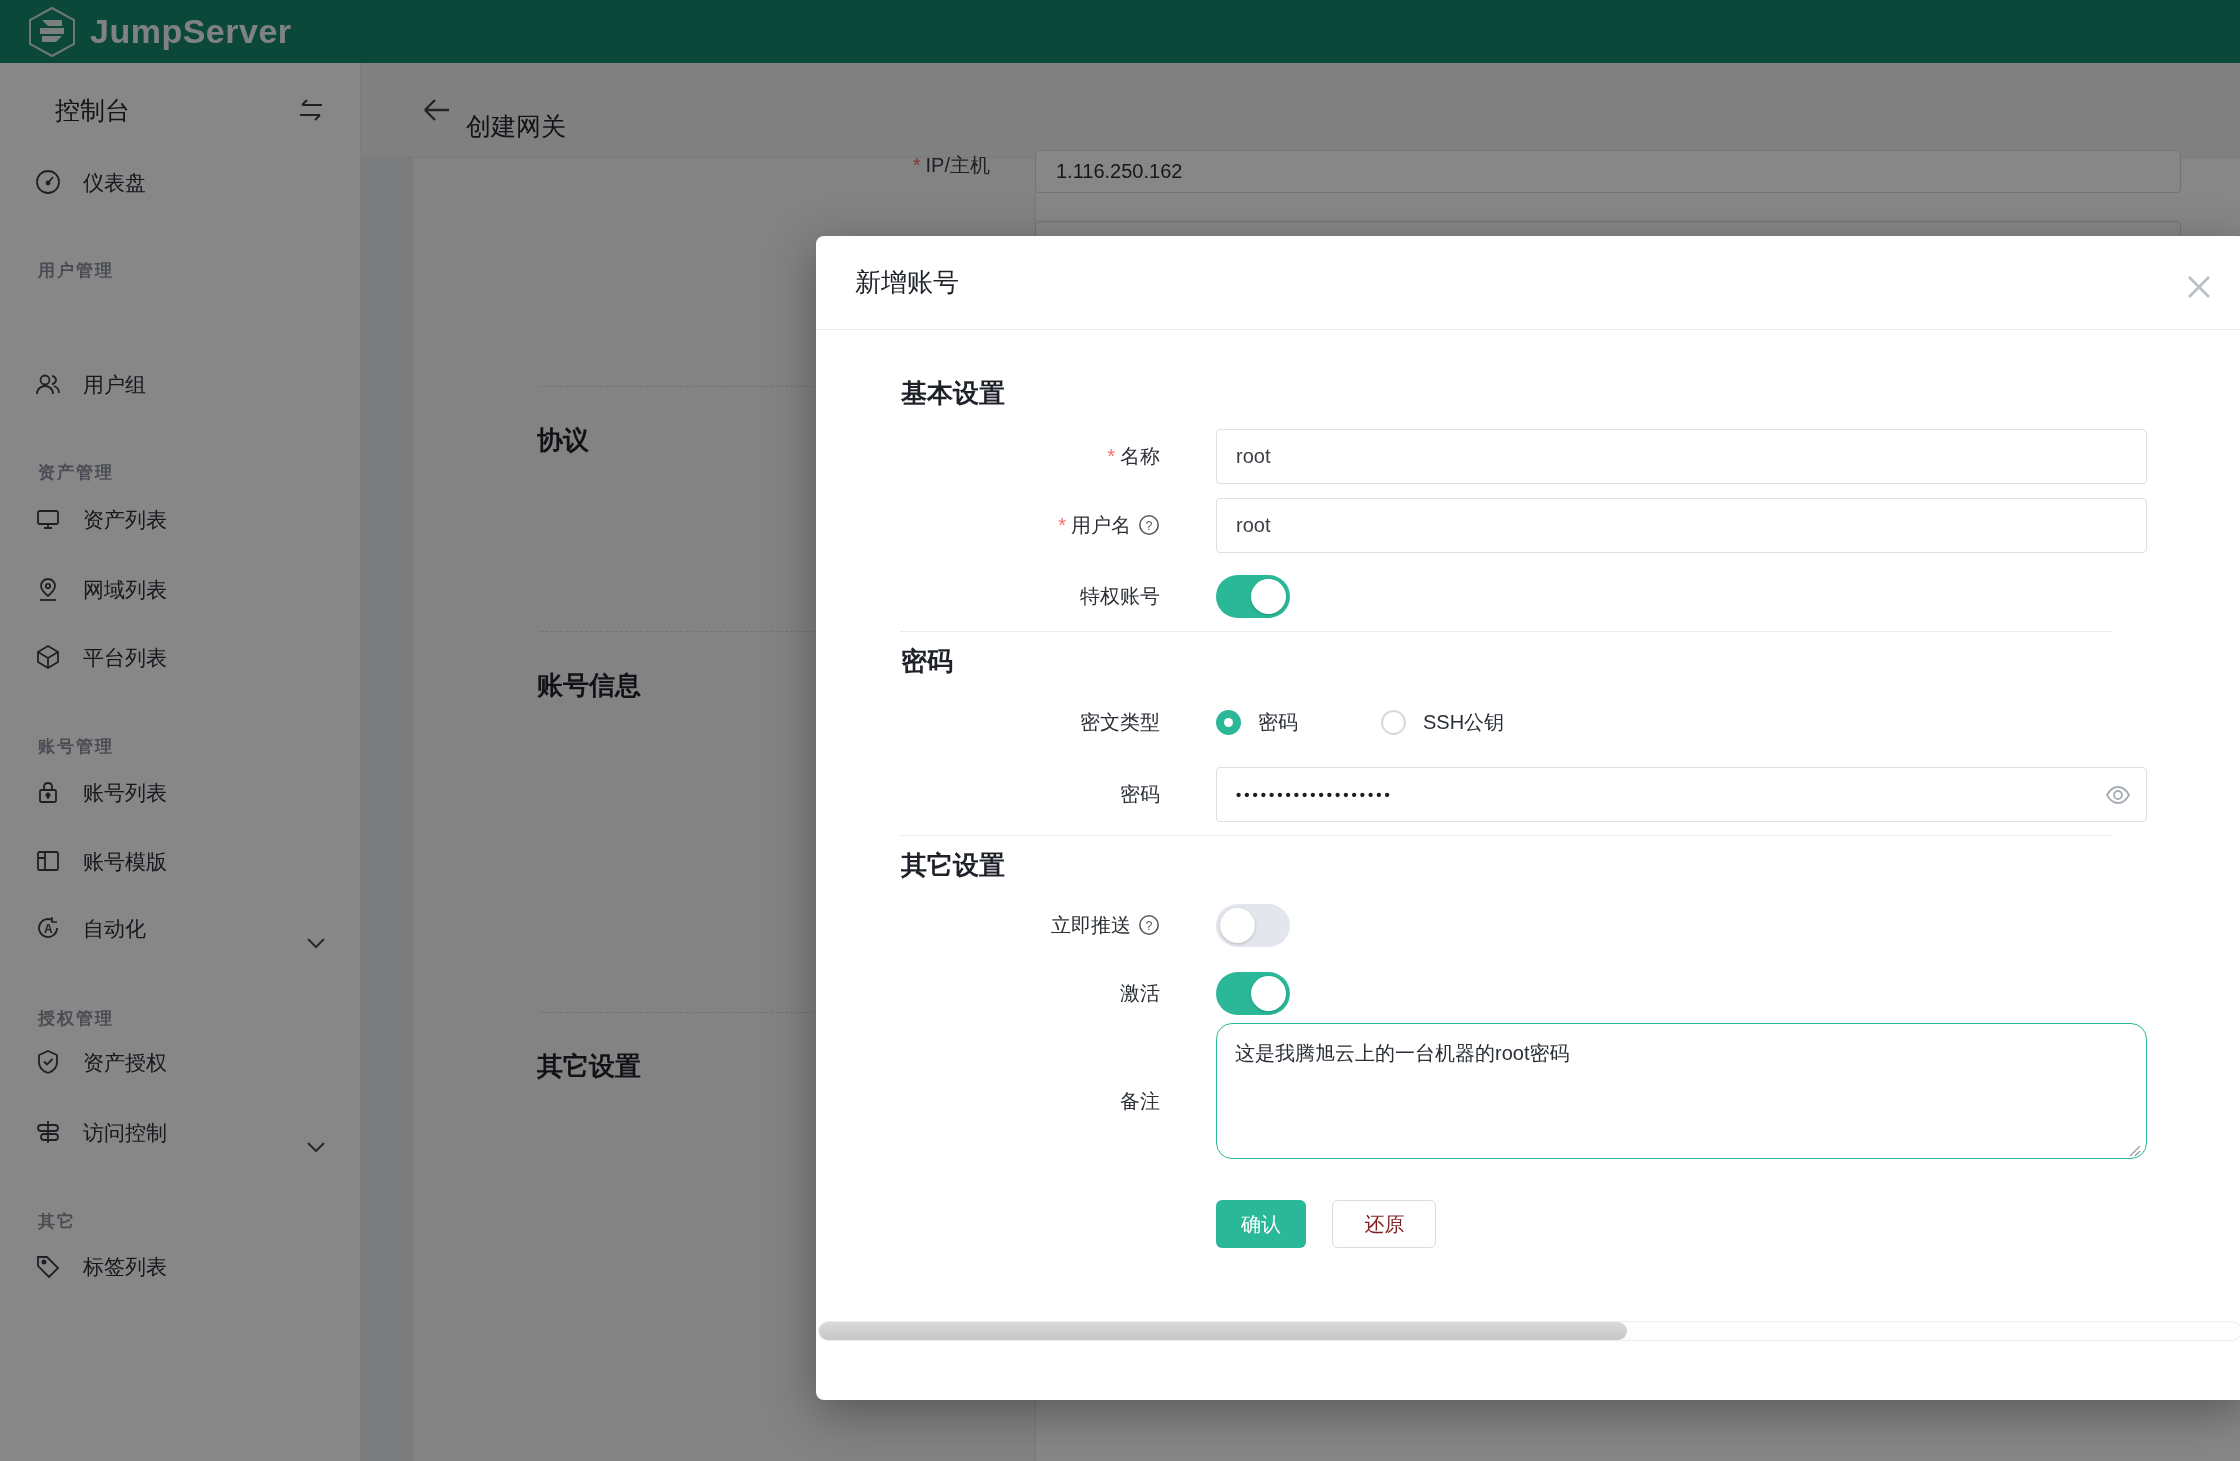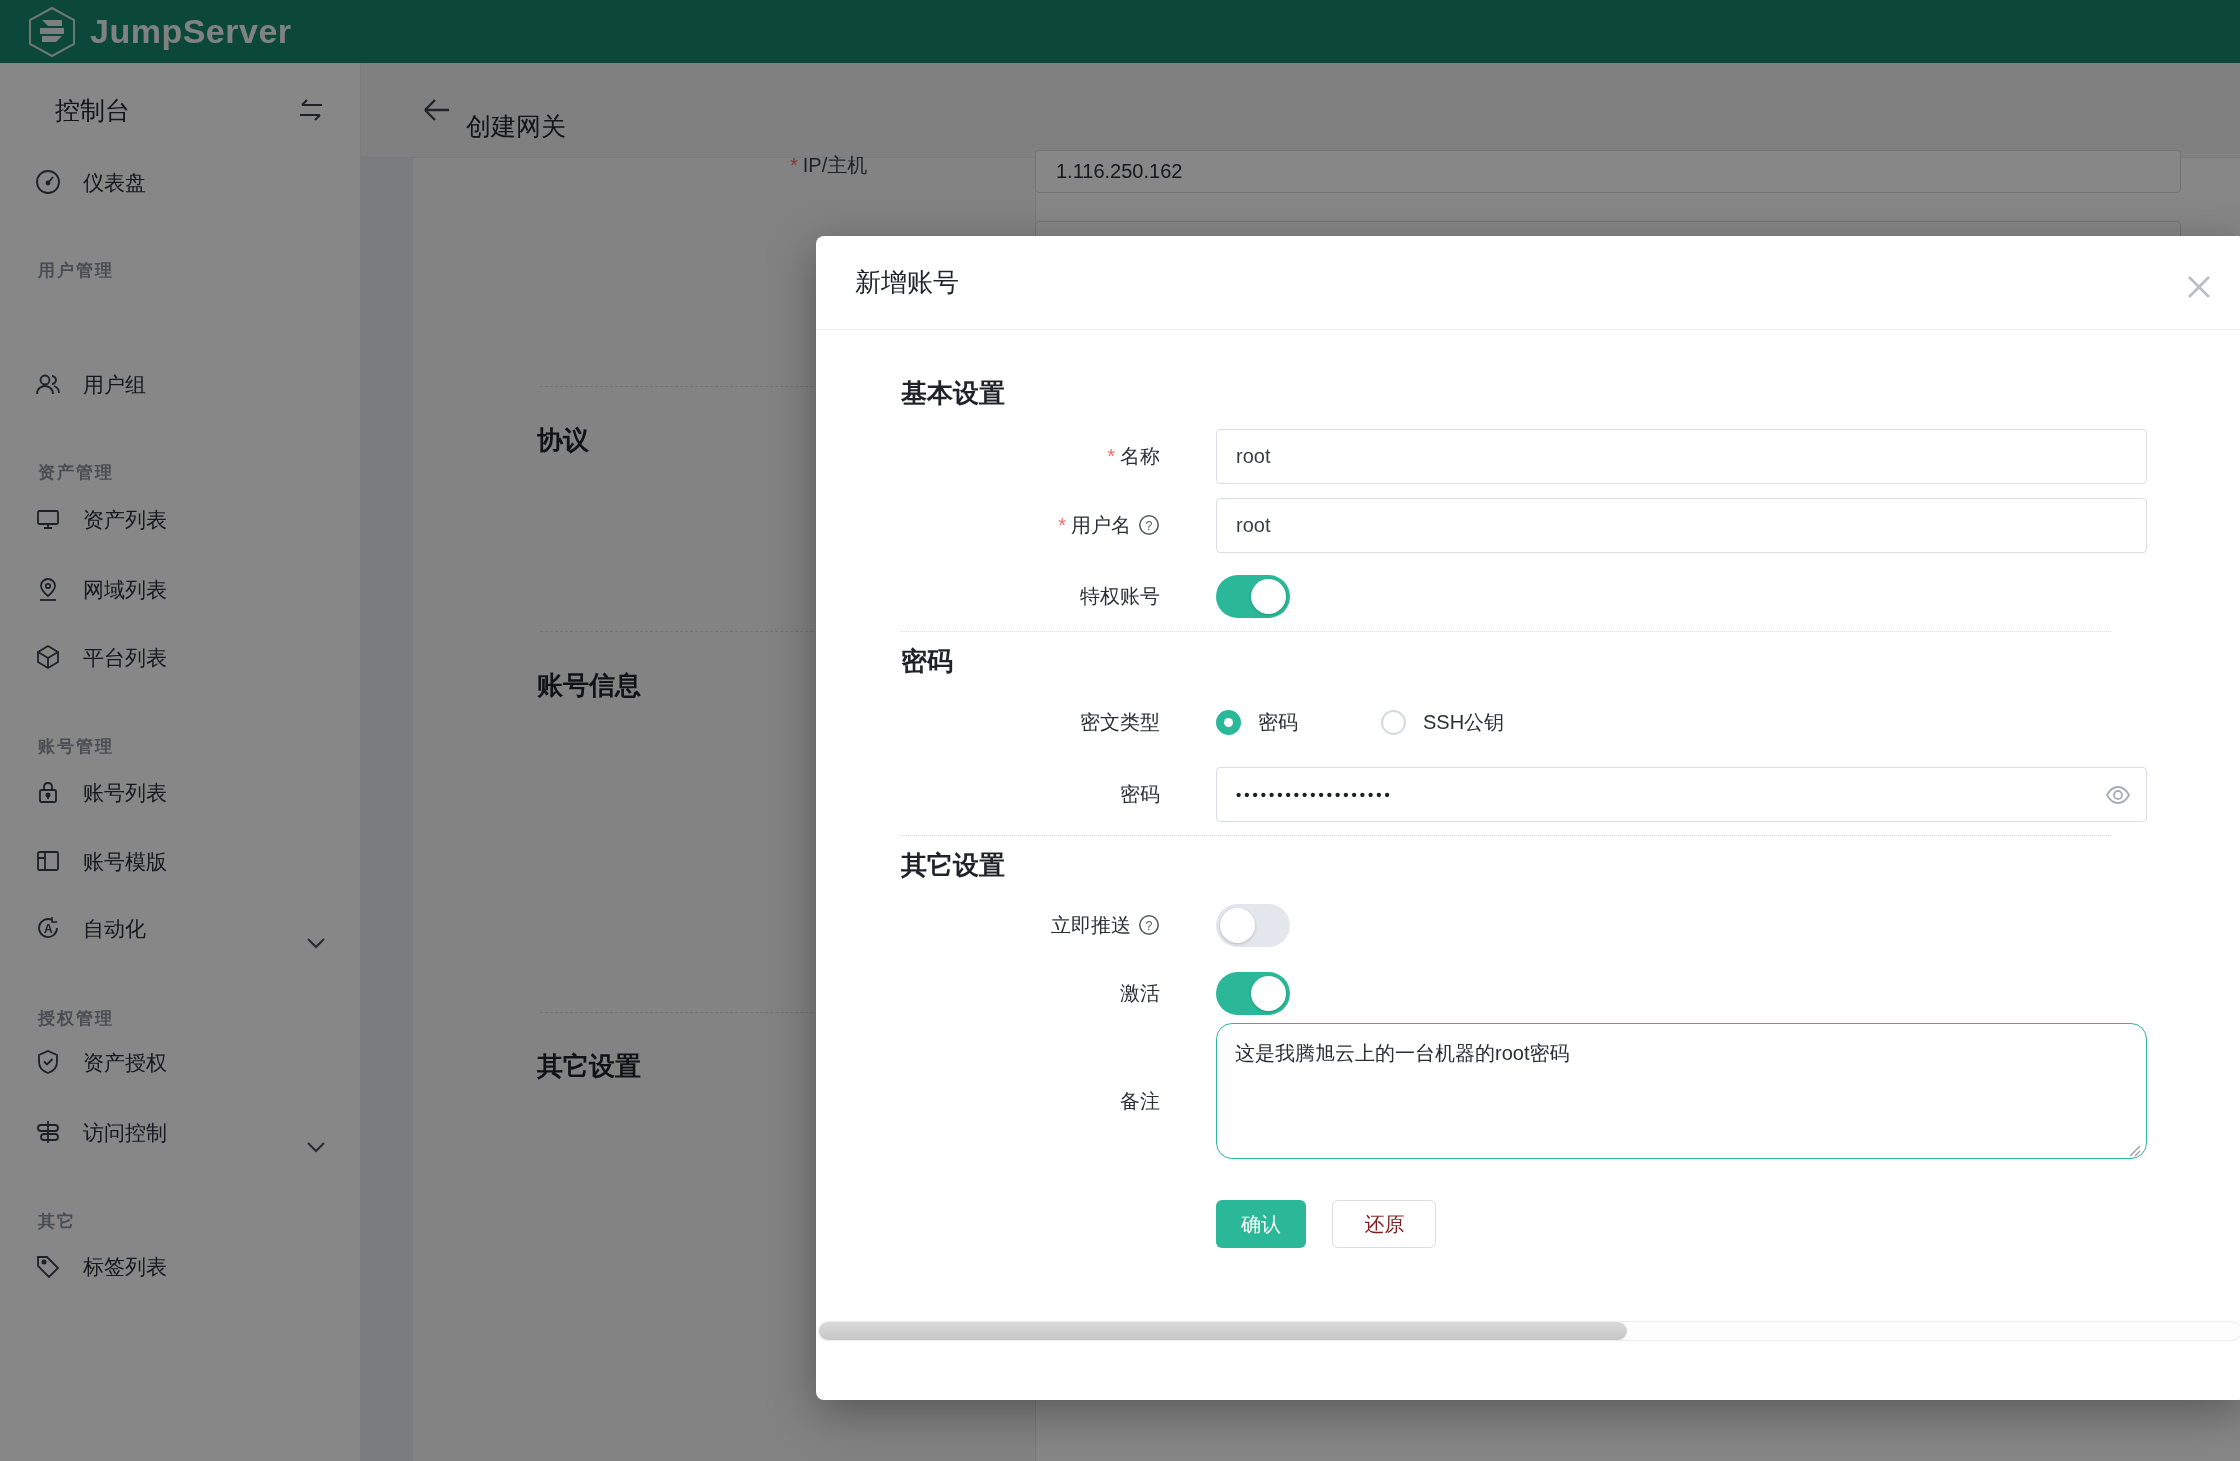--- a/index.html
+++ b/index.html
@@ -23,21 +23,21 @@
   .side-item .lbl{margin-left:22px;font-size:21px;color:#2b2f38;}
   .side-header{position:absolute;left:38px;width:300px;height:36px;line-height:36px;font-size:17px;font-weight:bold;color:#8b909b;letter-spacing:2px;}
   .side-chevron{position:absolute;right:32px;top:20px;}
   
   .content-head{position:absolute;left:361px;top:63px;width:1879px;height:94px;background:#f1f2f4;border-bottom:1px solid #e2e4e8;z-index:4;}
   .back-arrow{position:absolute;left:58px;top:29px;width:36px;height:36px;cursor:pointer;}
   .page-title{position:absolute;left:105px;top:16px;height:94px;line-height:94px;font-size:25px;color:#23262c;}
   
   .content{position:absolute;left:413px;top:157px;width:1827px;height:1304px;background:#f7f8f9;z-index:3;}
   .field-col{position:absolute;left:622px;top:0;width:1205px;height:1304px;background:#ffffff;border-left:1px solid #e4e6e9;}
-  .bg-label{position:absolute;left:790px;width:200px;top:144px;height:42px;line-height:42px;font-size:20px;color:#3a3f47;z-index:4;}
+  .bg-label{position:absolute;left:790px;width:200px;top:144px;height:42px;line-height:42px;text-align:right;font-size:20px;color:#3a3f47;z-index:4;}
   .bg-input{position:absolute;background:#fff;border:1px solid #d8dadf;border-radius:4px;font-size:20px;color:#2a2f36;padding-left:20px;z-index:4;box-sizing:border-box;}
   .bg-input.ip{left:1035px;top:150px;width:1146px;height:43px;line-height:41px;}
   .bg-input.two{left:1035px;top:221px;width:1146px;height:54px;}
   .bg-dash{position:absolute;left:540px;width:1700px;border-top:1px dashed #d4d7dc;z-index:4;}
   .bg-section{position:absolute;left:537px;height:32px;line-height:32px;font-size:26px;font-weight:bold;color:#1f2329;z-index:4;}
   .req{color:#f56c6c;margin-right:5px;}
   
   .overlay{position:absolute;left:0;top:0;width:2240px;height:1461px;background:rgba(0,0,0,0.47);z-index:50;}
   .modal{position:absolute;left:816px;top:236px;width:1430px;height:1164px;background:#ffffff;border-radius:8px;
          box-shadow:0 12px 48px rgba(0,0,0,.35);z-index:100;}

